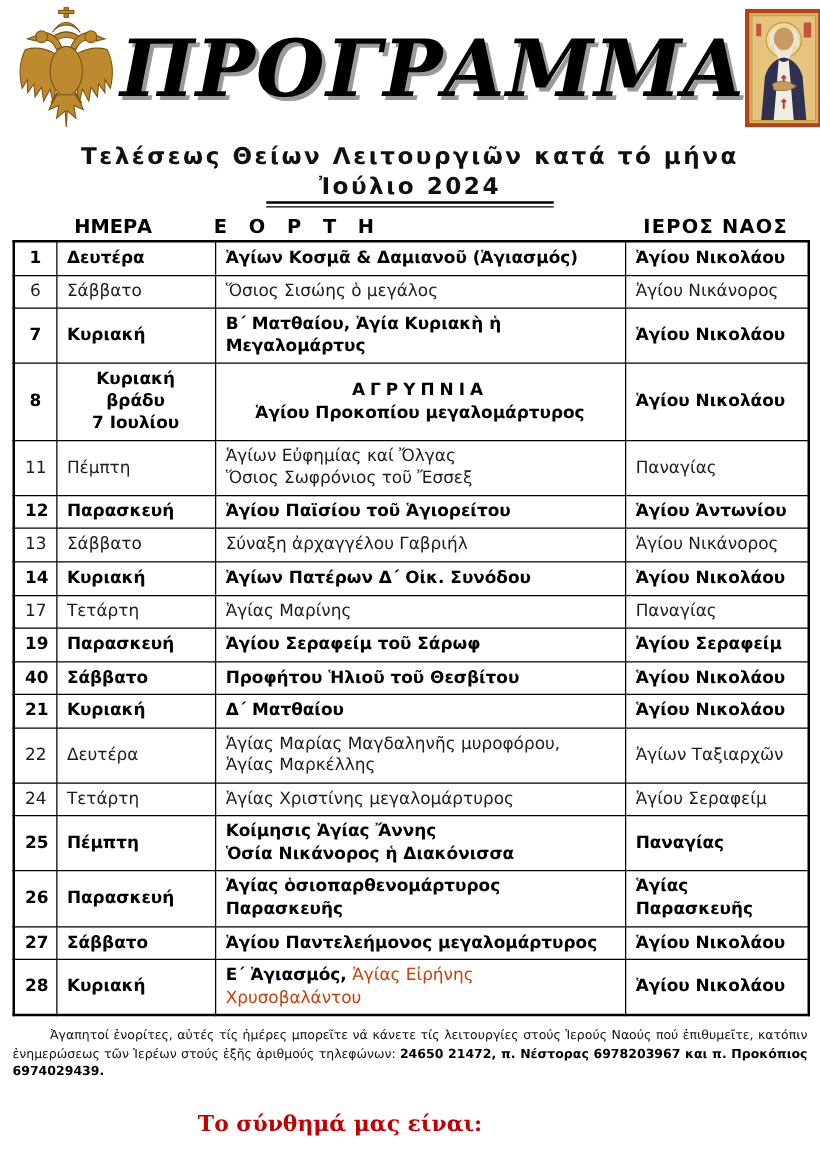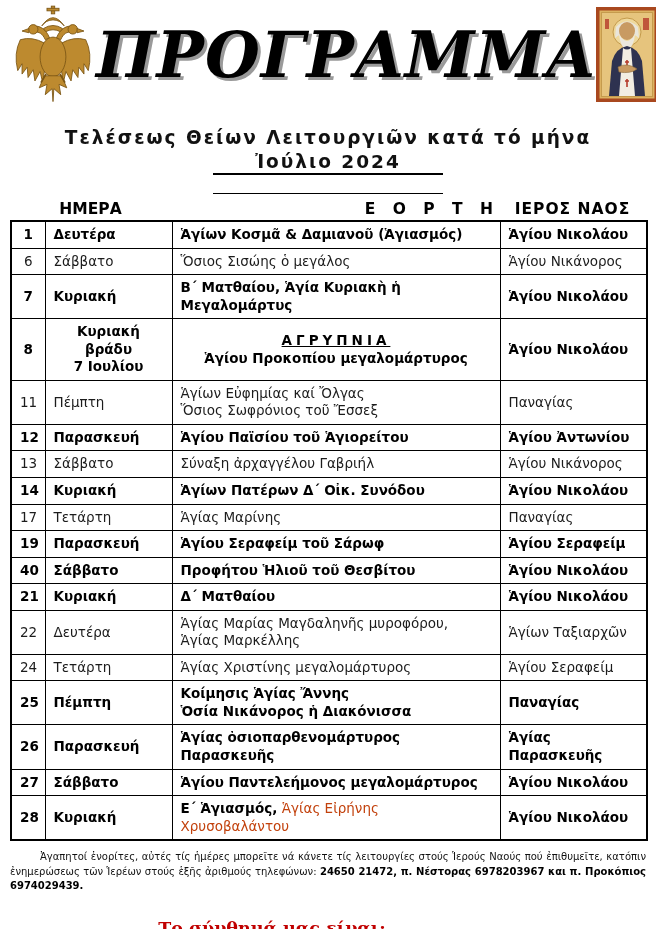--- a/index.html
+++ b/index.html
@@ -22,55 +22,55 @@
     font-family: "DejaVu Serif", "Liberation Serif", serif;
     font-style: italic; font-weight: bold;
     font-size: 63px; line-height: 100px;
     letter-spacing: 1px; color: #000;
     text-shadow: 3px 3px 0 #9a9a9a;
     white-space: nowrap;
   }
 
   .subtitle {
     text-align: center; font-weight: bold; font-size: 18.5px;
-    letter-spacing: 2px; margin-top: 18px; color: #111;
+    letter-spacing: 2px; margin-top: 6px; color: #111;
   }
   .month-row { text-align: center; margin-top: 3px; }
   .month-underline-outer {
-    display: inline-block; border-bottom: 1.5px solid #000; padding-bottom: 18px;
+    display: inline-block; border-bottom: 1.5px solid #000; padding-bottom: 2px;
   }
   .month {
     display: inline-block; font-weight: bold; font-size: 18.5px; letter-spacing: 2px;
     border-bottom: 2.5px solid #000; padding: 0 42px 1px 42px; color: #111;
   }
 
   
   .col-headers {
     display: grid; grid-template-columns: 34px 127px 328px 147px;
     width: 636px; margin: 6px 0 2px 0;
     font-weight: bold; font-size: 15.5px;
   }
   .ch-day { grid-column: 1 / 3; text-align: center; }
-  .ch-feast { grid-column: 3; text-align: right; letter-spacing: 6px; }
+  .ch-feast { grid-column: 3; text-align: left; letter-spacing: 6px; }
   .ch-church { grid-column: 4; text-align: center; letter-spacing: 1px; }
 
   
   table.schedule {
     width: 636px; border-collapse: collapse;
     border: 2.5px solid #000; table-layout: fixed;
     font-size: 13.5px;
   }
   table.schedule td {
     border: 1.5px solid #000; vertical-align: middle;
     padding: 4px 8px; line-height: 1.3; color: #1c1c1c;
   }
   td.cell-num { text-align: center; padding: 4px 2px; }
   tr.b-row td { font-weight: bold; color: #000; }
   td.center { text-align: center; }
-  .agrypnia-line { text-decoration: underline; letter-spacing: 4px; font-weight: bold; }
+  .agrypnia-line { letter-spacing: 4px; font-weight: bold; }
 
   
   .notice {
     margin-top: 9px; font-size: 10px; line-height: 1.45;
     text-align: justify; text-indent: 30px; color: #111;
   }
   .notice b { color: #000; }
 
   
   .slogan {

